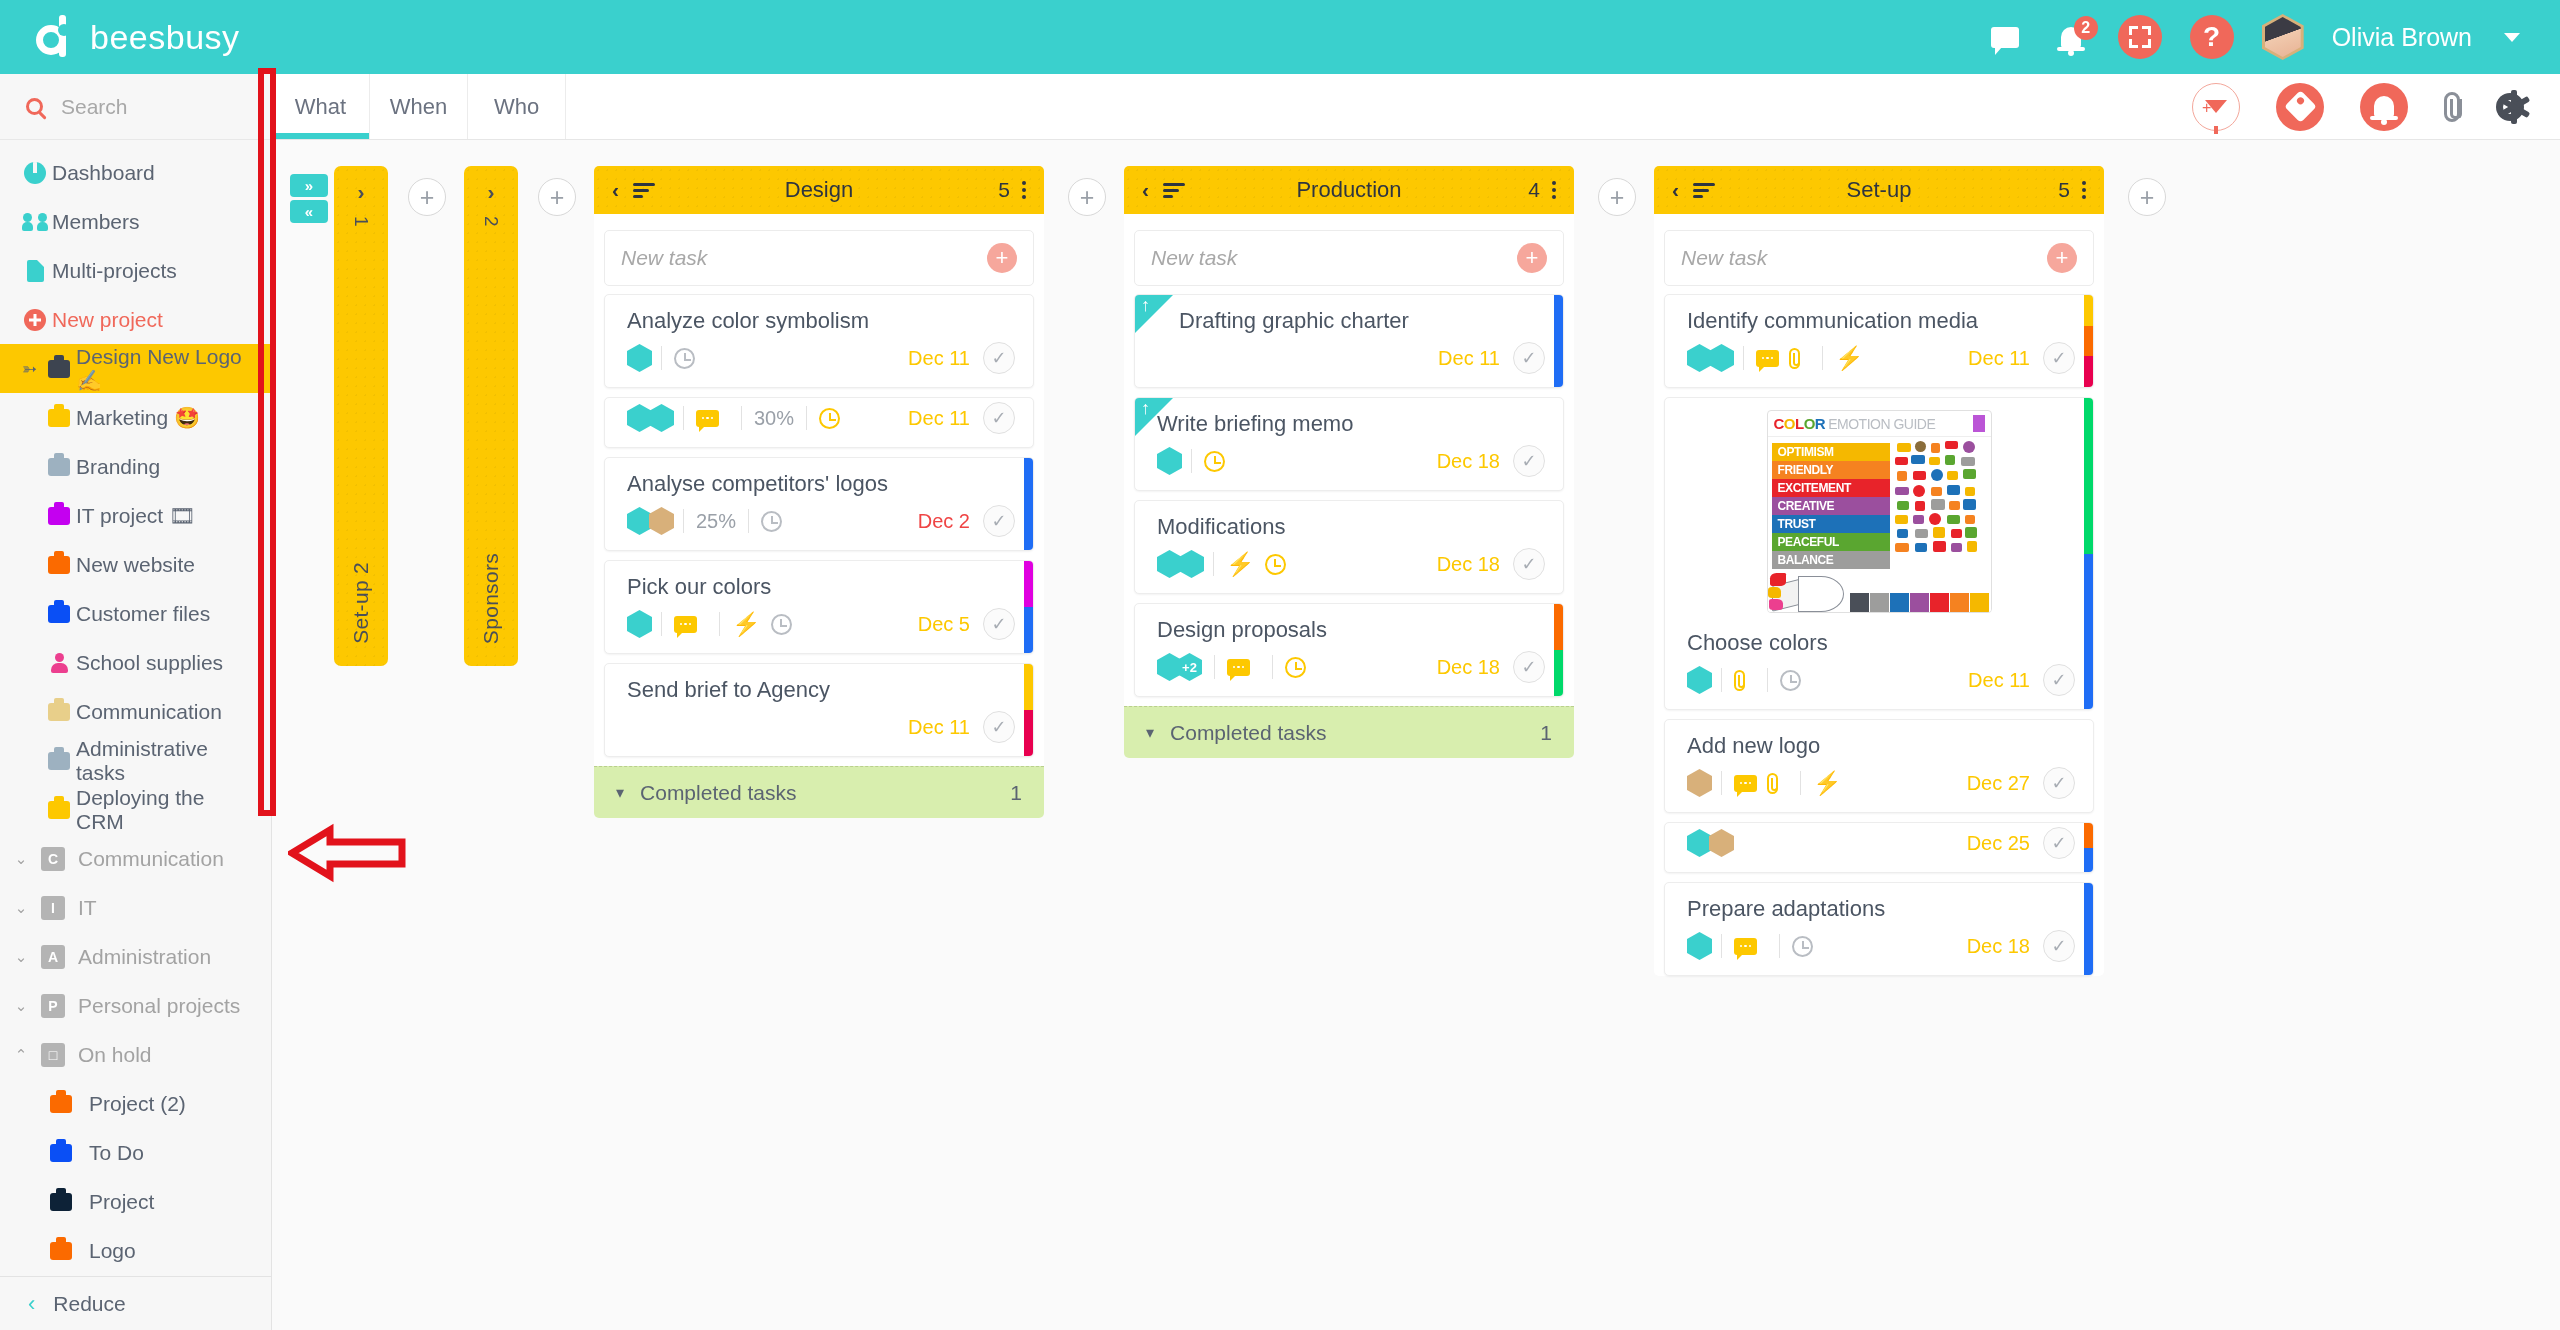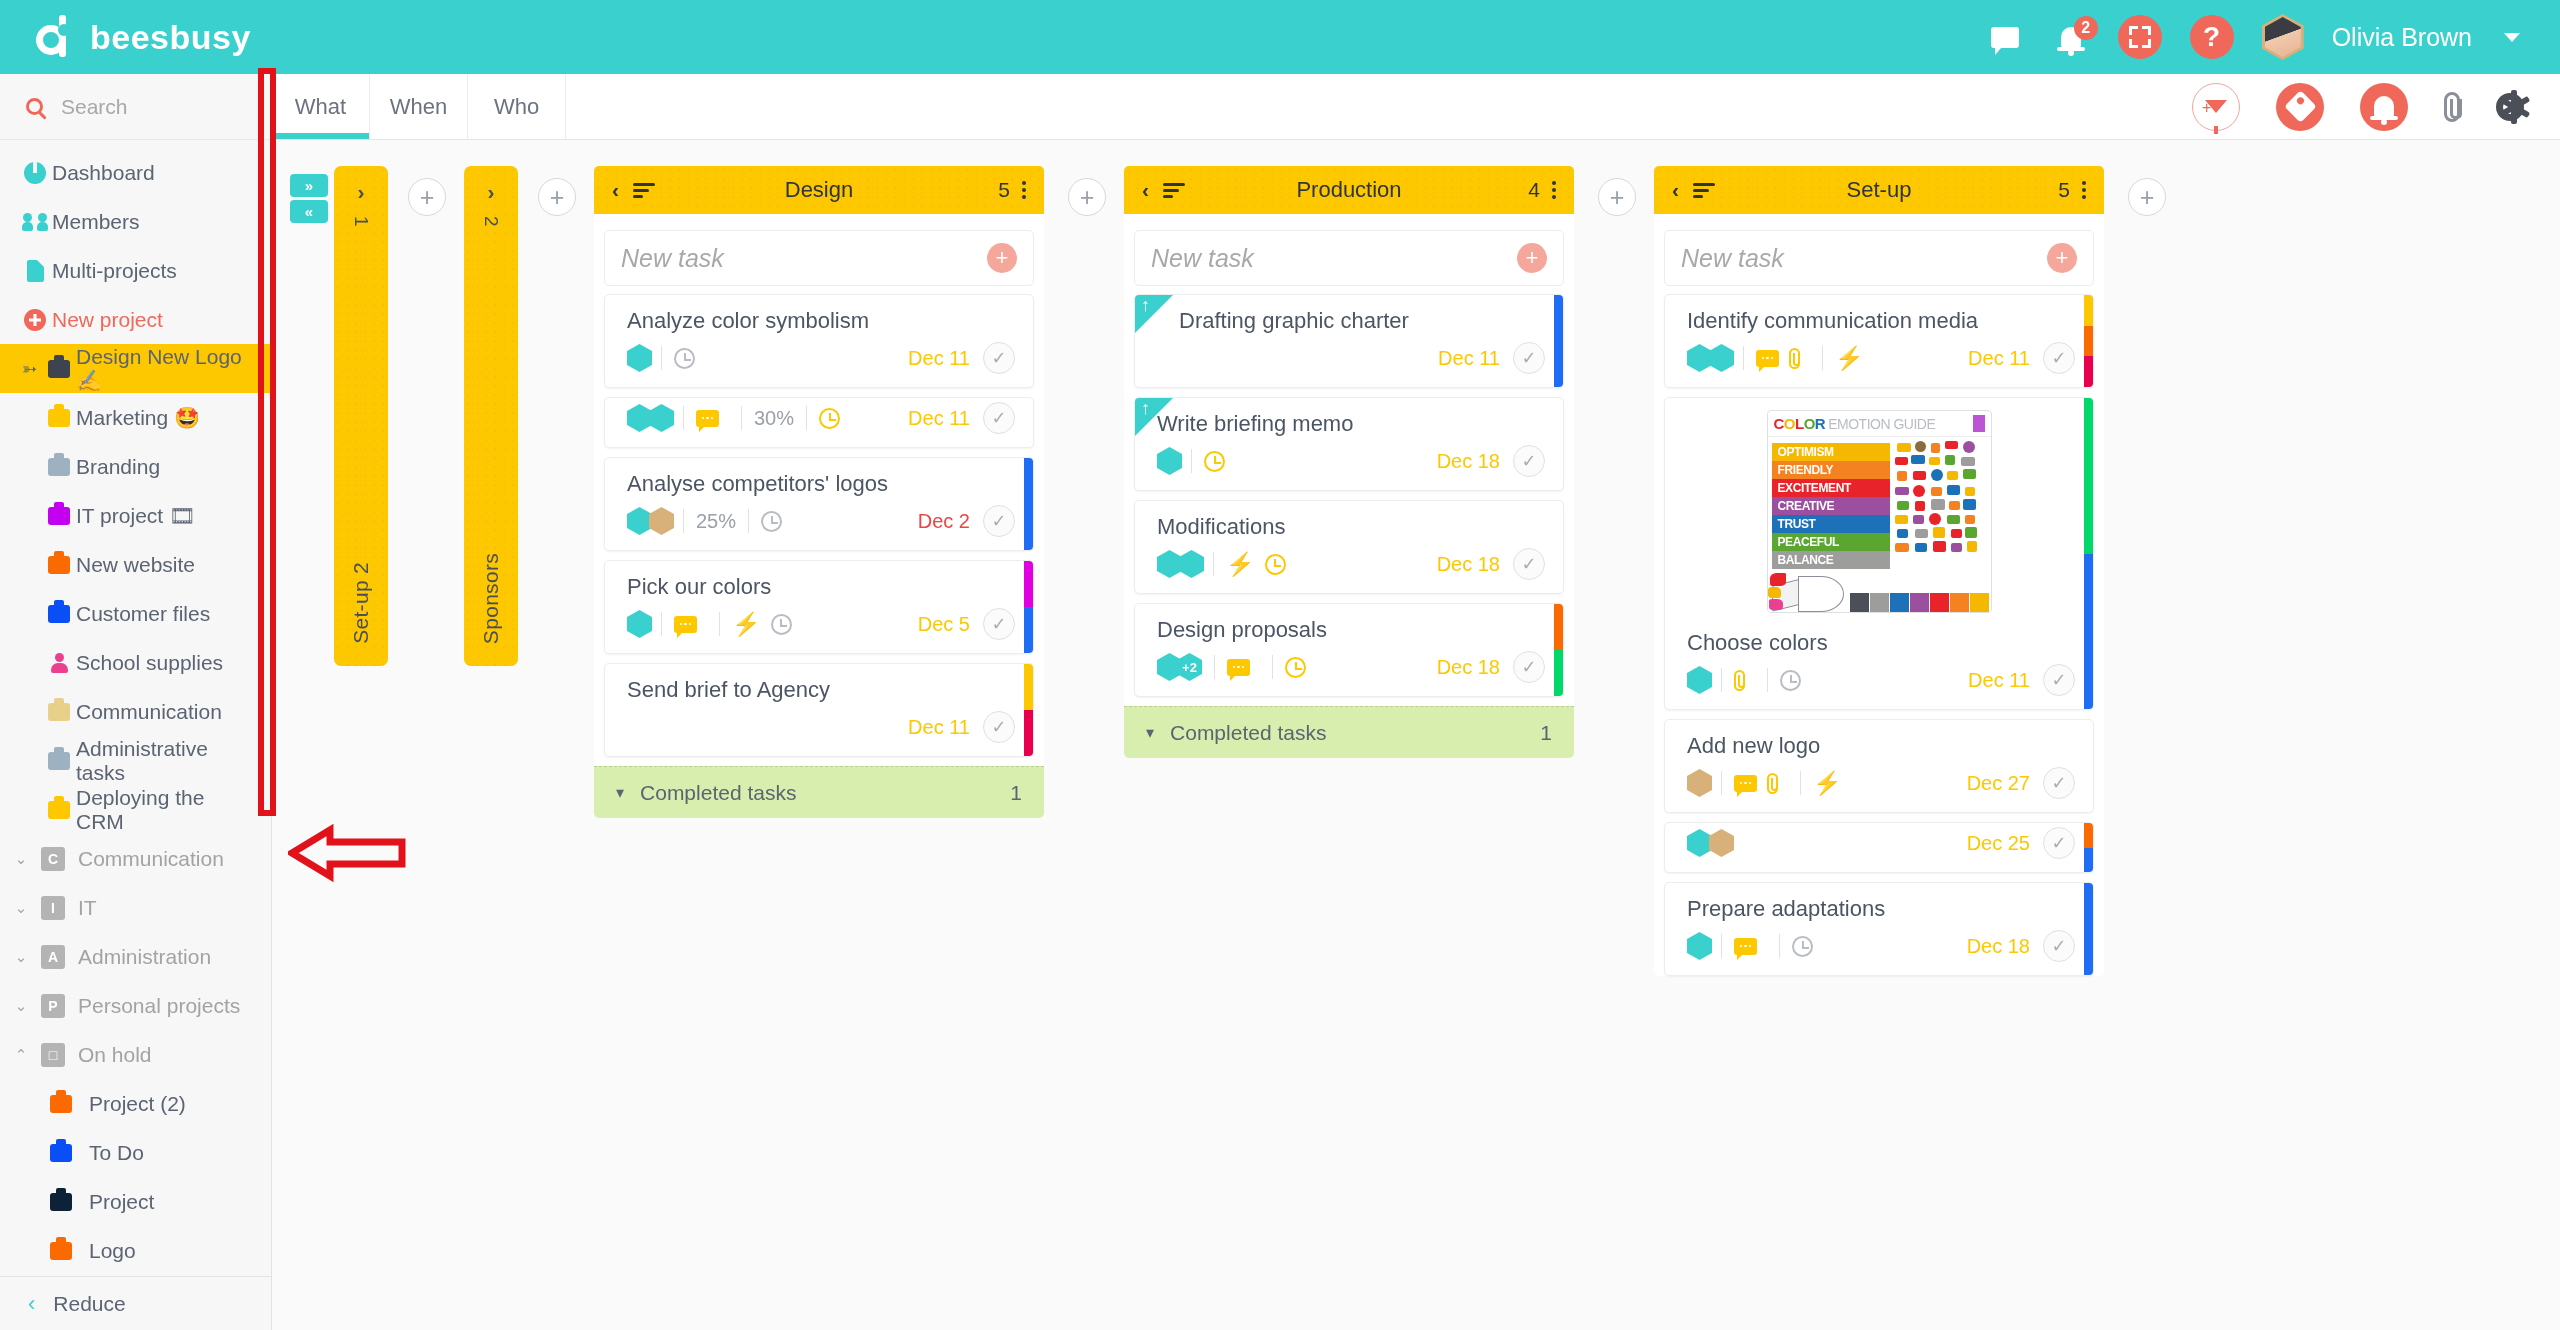--- a/index.html
+++ b/index.html
@@ -26,21 +26,21 @@
   .brand-logo .b-stem {
     position: absolute; left: 23px; top: 0px; width: 7px; height: 42px;
     background: #ffffff; border-radius: 3px;
   }
   .brand-logo .b-dot {
     position: absolute; left: 22px; top: 9px; width: 12px; height: 12px;
     background: #3ad0cd; border-radius: 50%;
   }
   .brand-text {
     color: #ffffff; font-size: 34px; letter-spacing: .5px;
-    margin-left: 10px; font-weight: 700;
+    margin-left: 10px; font-weight: 400;
   }
   .topbar-right {
     margin-left: auto; display: flex; align-items: center;
     padding-right: 40px; gap: 28px; height: 74px;
   }
   .tb-icon {
     width: 38px; height: 38px; display: flex; align-items: center;
     justify-content: center; position: relative; cursor: pointer;
   }
   .chat-bubble {
@@ -273,21 +273,21 @@
   }
   .ch-right{margin-left:auto;display:flex;align-items:center;gap:12px;}
   .col-count{font-size:21px;color:#2f3540;}
   .kebab{display:flex;flex-direction:column;gap:3px;cursor:pointer;}
   .kebab i{width:4px;height:4px;background:#2f3540;border-radius:50%;}
   .col-body{ background:#fff; border-radius:0 0 5px 5px; padding:8px 0 0 0; }
   .newtask{
     margin:8px 10px 8px 10px; border:1px solid #ececec;border-radius:5px;height:56px;
     display:flex;align-items:center;padding:0 16px;cursor:text;
   }
-  .newtask-ph{ font-style:italic; color:#a8a8a8; font-size:25px;text-align:right;}
+  .newtask-ph{ font-style:italic; color:#a8a8a8; font-size:21px;text-align:right;}
   .newtask-plus{
     margin-left:auto;width:30px;height:30px;border-radius:50%;background:#f6a79c;
     display:flex;align-items:center;justify-content:center;color:#fff;font-size:22px;cursor:pointer;
   }
   .card{
     position:relative;margin:0 10px 9px 10px;background:#fff;border:1px solid #ededed;
     border-radius:5px; box-shadow:0 1px 2px rgba(0,0,0,.05); overflow:hidden; cursor:pointer;
   }
   .card-title{ font-size:22px;color:#4b5563; padding:13px 22px 4px 22px; }
   .card-row{ display:flex;align-items:center; padding:4px 18px 13px 22px; min-height:44px;}

